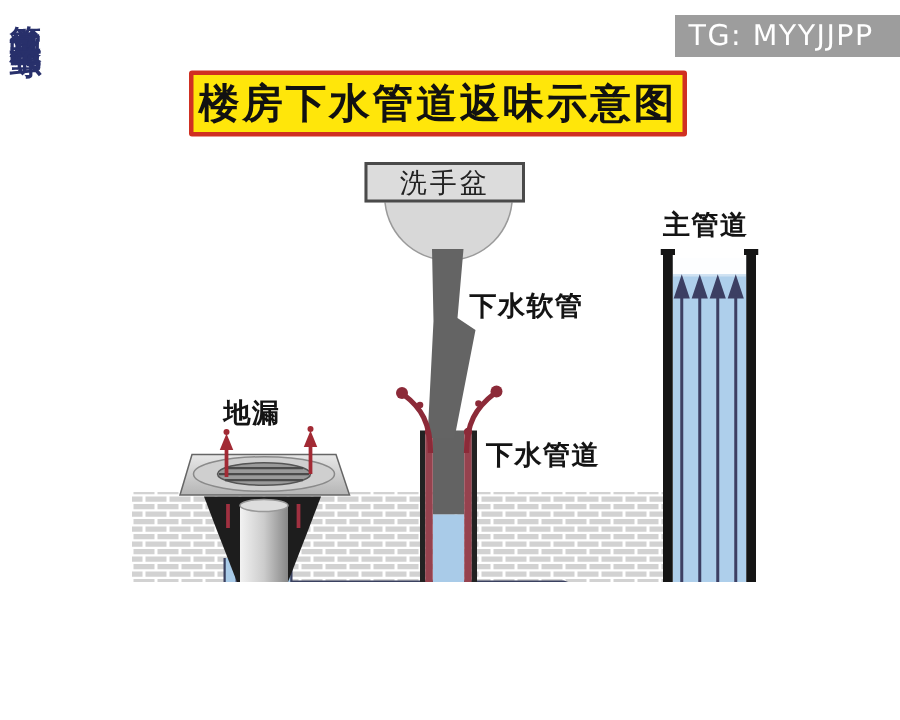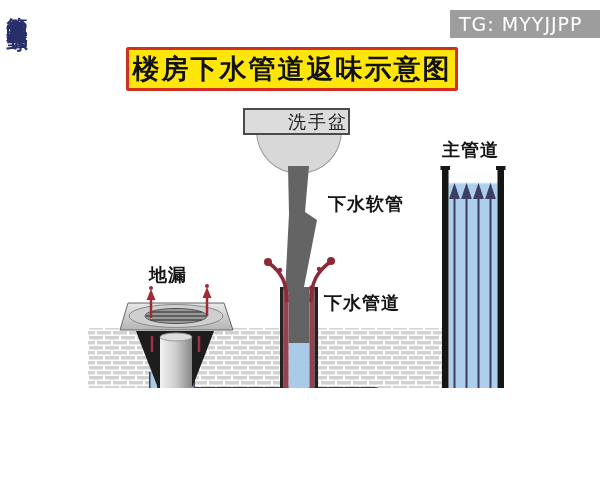--- a/index.html
+++ b/index.html
@@ -15,34 +15,34 @@
   .badge-site{left:0;top:448px;width:163px;height:30px;font-size:19px;padding-left:12px;}
   .title-banner{
     position:absolute;left:126px;top:47px;width:326px;height:38px;z-index:5;
     background:#ffe60a;border:3px solid #d03022;border-radius:2px;
     display:flex;align-items:center;justify-content:center;
     font-size:27px;font-weight:bold;color:#111;letter-spacing:2px;white-space:nowrap;
   }
   .basin-label{
     position:absolute;left:243px;top:108px;width:103px;height:23px;z-index:3;
     background:#dcdcdc;border:2px solid #4a4a4a;
-    display:flex;align-items:center;justify-content:flex-end;
+    display:flex;align-items:center;justify-content:center;
     font-size:18px;color:#222;letter-spacing:2px;
   }
   .basin-bowl{
     position:absolute;left:256px;top:131px;width:84px;height:42px;z-index:1;
     background:#d8d8d8;border:1px solid #9a9a9a;border-top:none;
     border-radius:0 0 50% 50% / 0 0 100% 100%;
   }
   .diagram-svg{position:absolute;left:0;top:0;z-index:2;}
   .lbl{
     position:absolute;z-index:4;color:#141414;font-size:18px;
     white-space:nowrap;letter-spacing:1px;font-weight:600;
   }
-  .lbl-hose{left:328px;top:192px;}
+  .lbl-hose{left:313px;top:192px;}
   .lbl-floor-drain{left:149px;top:263px;text-align:center;}
   .lbl-drain-pipe{left:324px;top:291px;}
   .lbl-main-pipe{left:442px;top:138px;font-weight:600;}
   .lbl-odor{
     left:457px;top:252px;width:34px;height:194px;overflow:hidden;z-index:4;
     writing-mode:vertical-rl;text-orientation:upright;
     font-size:21px;font-weight:bold;color:#28306b;letter-spacing:2px;line-height:34px;
   }
 </style>
 </head>

